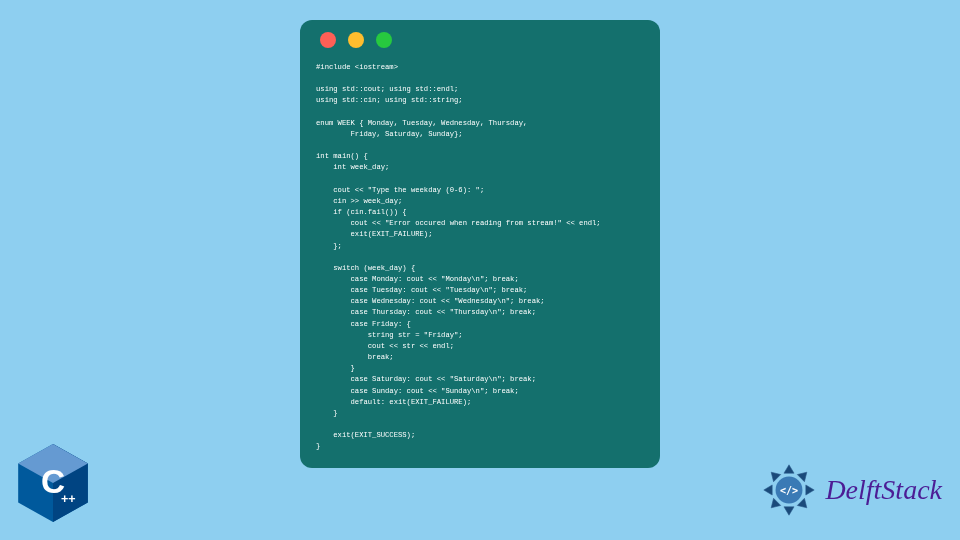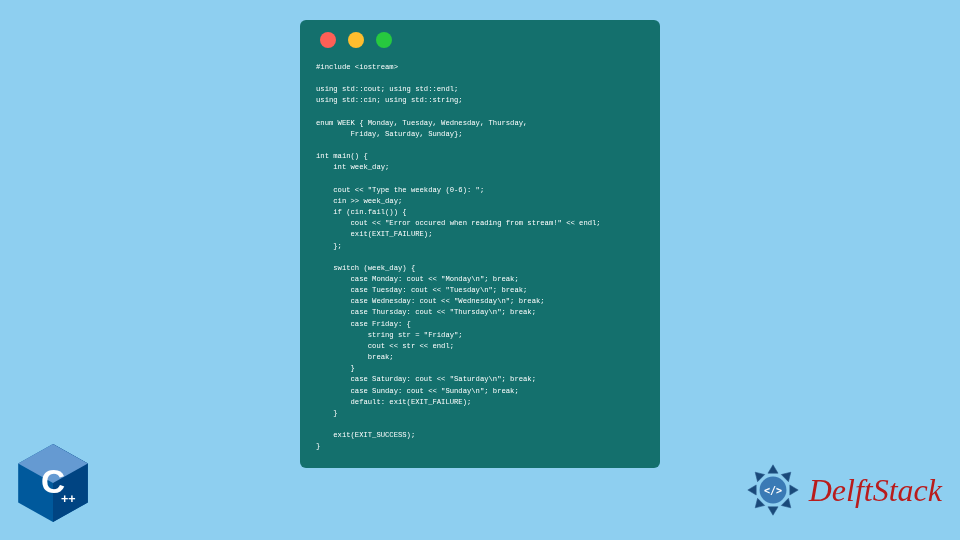--- a/index.html
+++ b/index.html
@@ -11,21 +11,21 @@
     font-family: -apple-system, BlinkMacSystemFont, "Segoe UI", Arial, sans-serif;
     position: relative;
     overflow: hidden;
   }
   .code-window {
     position: absolute;
     left: 300px;
     top: 20px;
     width: 360px;
     background: #14706d;
-    border-radius: 6px;
+    border-radius: 12px;
     padding: 12px 16px 16px 16px;
     box-sizing: border-box;
   }
   .traffic-lights {
     display: flex;
     gap: 12px;
     margin-bottom: 14px;
     padding-left: 4px;
   }
   .light {
@@ -57,24 +57,24 @@
     bottom: 22px;
     display: flex;
     align-items: center;
     gap: 8px;
   }
   .ds-logo {
     width: 56px;
     height: 56px;
   }
   .ds-text {
-    font-size: 32px;
+    font-size: 28px;
     font-style: italic;
     font-weight: 500;
-    color: #b91c1c;
+    color: #4c1d95;
     font-family: Georgia, "Times New Roman", serif;
   }
 </style>
 </head>
 <body>
 
 <div class="code-window">
   <div class="traffic-lights">
     <div class="light red"></div>
     <div class="light yellow"></div>

